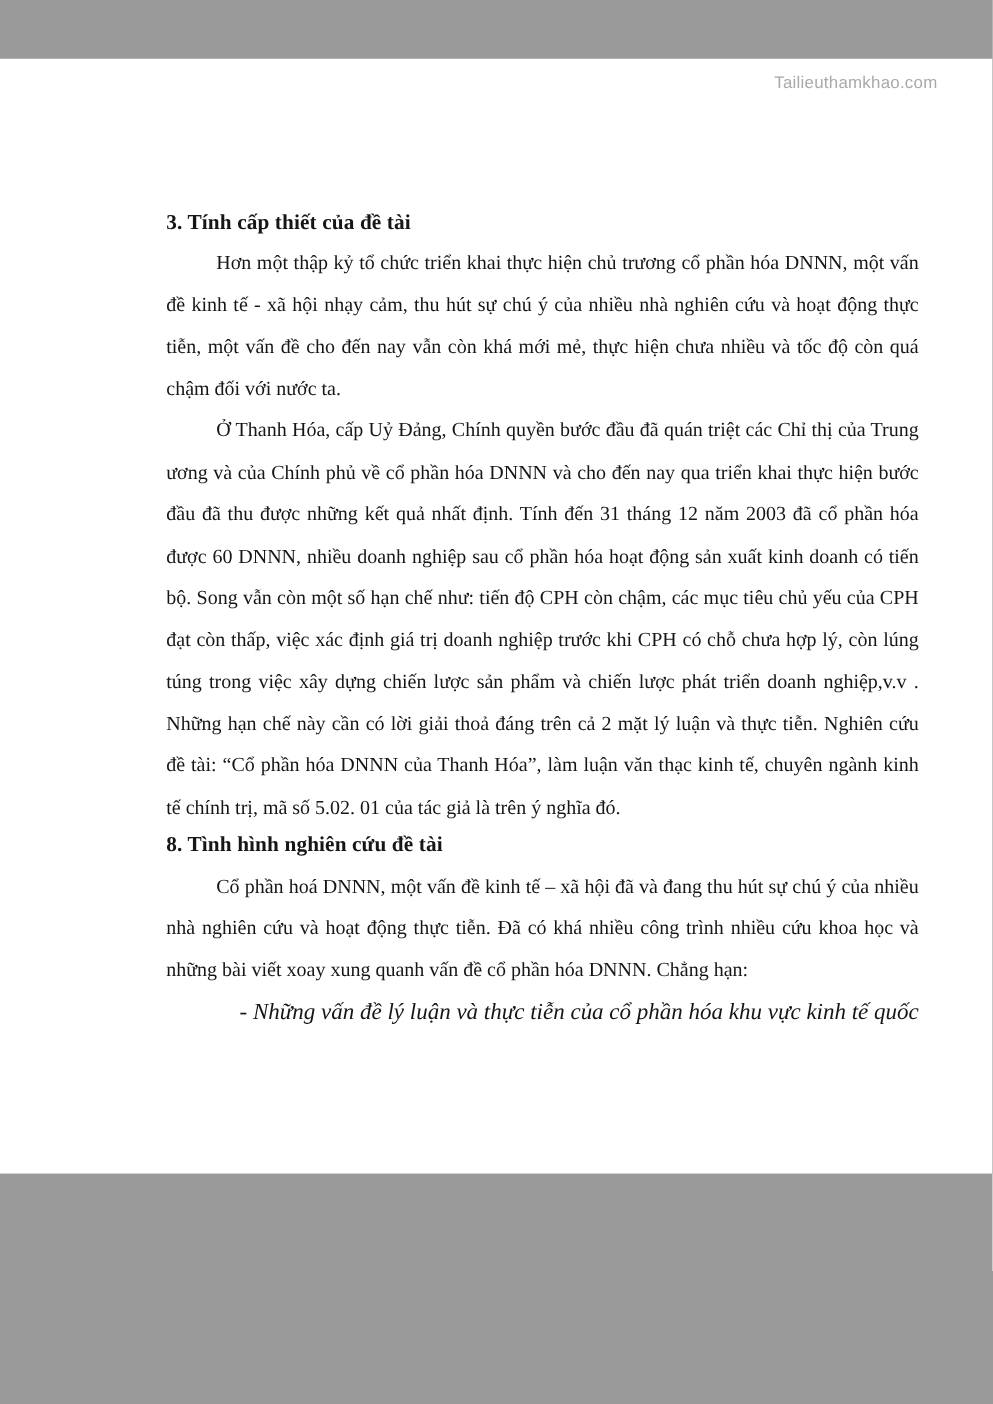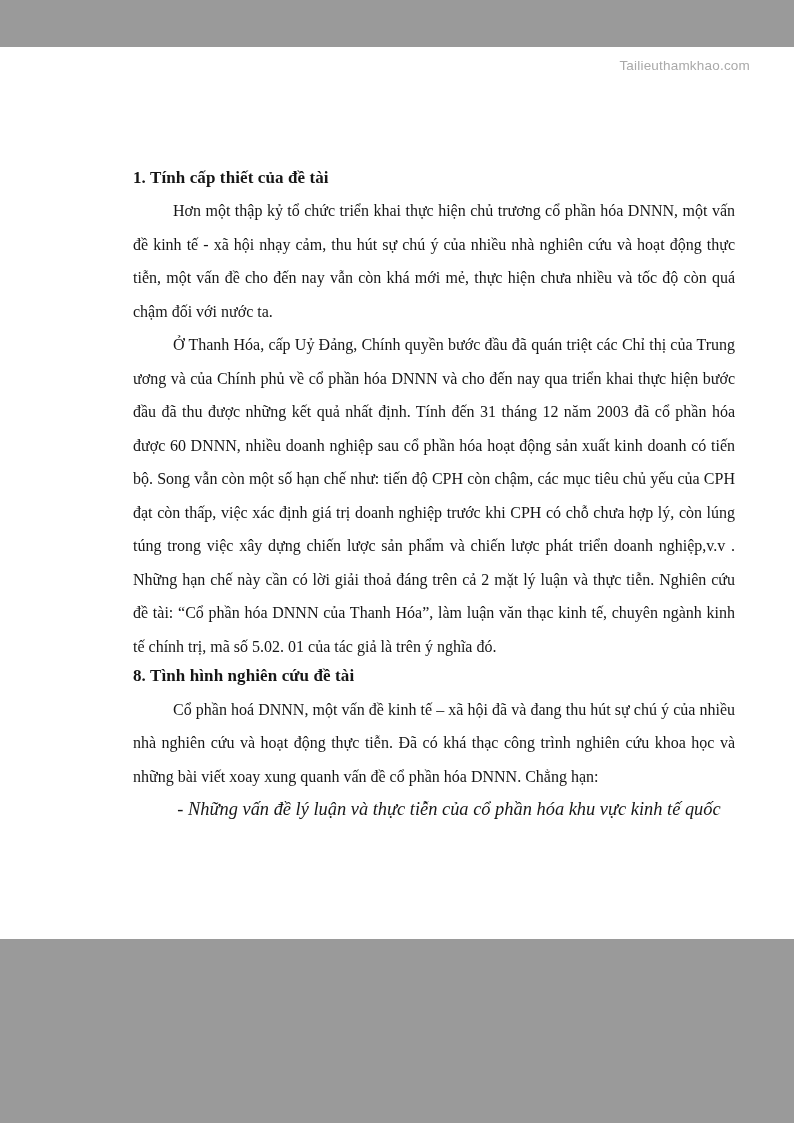--- a/index.html
+++ b/index.html
@@ -60,21 +60,21 @@
   }
   .ref-line {
     font-size: 18.4px;
     line-height: 33.5px;
     text-align: justify;
     text-justify: inter-word;
     margin: 0;
     text-indent: 30px;
   }
   .ref-line.last {
-    text-align: center;
+    text-align: right;
   }
   .it {
     font-style: italic;
   }
   .page-number {
     position: absolute;
     left: 0;
     right: 0;
     top: 1043px;
     text-align: center;
@@ -85,29 +85,29 @@
 </head>
 <body>
 
 <div class="page">
 
   <div class="watermark">Tailieuthamkhao.com</div>
 
   <div class="content">
 
 
-    <h2 class="section-heading">1. Tính cấp thiết của đề tài</h2>
+    <h2 class="section-heading">3. Tính cấp thiết của đề tài</h2>
 
     <p class="para">Hơn một thập kỷ tổ chức triển khai thực hiện chủ trương cổ phần hóa DNNN, một vấn đề kinh tế - xã hội  nhạy cảm, thu hút sự chú ý của nhiều nhà nghiên cứu và hoạt động thực tiễn, một vấn đề cho đến nay vẫn còn khá mới mẻ, thực hiện chưa nhiều và  tốc độ còn quá chậm đối với nước ta.</p>
 
     <p class="para">Ở Thanh Hóa, cấp Uỷ Đảng, Chính quyền  bước đầu đã quán triệt các Chỉ thị của Trung ương và của Chính phủ về cổ phần hóa DNNN và cho đến nay  qua triển khai thực hiện bước đầu đã thu được những kết quả  nhất định. Tính đến 31 tháng 12 năm 2003 đã cổ phần hóa được 60 DNNN, nhiều doanh nghiệp sau cổ phần hóa  hoạt động sản xuất kinh doanh có tiến bộ. Song vẫn còn một số hạn chế như:  tiến độ CPH còn chậm, các mục tiêu chủ yếu của CPH đạt còn thấp, việc xác định giá trị doanh nghiệp trước khi CPH có chỗ chưa hợp lý, còn lúng túng trong việc xây dựng chiến lược sản phẩm và chiến lược phát triển doanh nghiệp,v.v . Những hạn chế này cần có lời giải thoả đáng trên cả 2 mặt lý luận và thực tiễn. Nghiên cứu đề tài: “Cổ phần hóa DNNN của Thanh Hóa”, làm luận văn thạc kinh tế, chuyên ngành kinh tế chính trị, mã số 5.02. 01 của tác giả là trên ý nghĩa đó.</p>
 
     <h2 class="section-heading">8. Tình hình nghiên cứu đề tài</h2>
 
-    <p class="para">Cổ phần hoá DNNN, một vấn đề kinh tế – xã hội đã và đang thu hút sự chú ý của nhiều nhà nghiên cứu và hoạt động thực tiễn. Đã có khá thạc công trình nghiên cứu khoa học và những bài viết xoay xung quanh vấn đề cổ phần hóa DNNN. Chẳng hạn:</p>
+    <p class="para">Cổ phần hoá DNNN, một vấn đề kinh tế – xã hội đã và đang thu hút sự chú ý của nhiều nhà nghiên cứu và hoạt động thực tiễn. Đã có khá nhiều công trình nhiều cứu khoa học và những bài viết xoay xung quanh vấn đề cổ phần hóa DNNN. Chẳng hạn:</p>
 
 
     <p class="ref-line last"><span>-</span><span class="it"> Những vấn đề lý luận và thực tiễn của cổ phần hóa khu vực kinh tế quốc</span><span></span></p>
 
   </div>
 
   <div class="page-number">1</div>
 
 </div>
 

